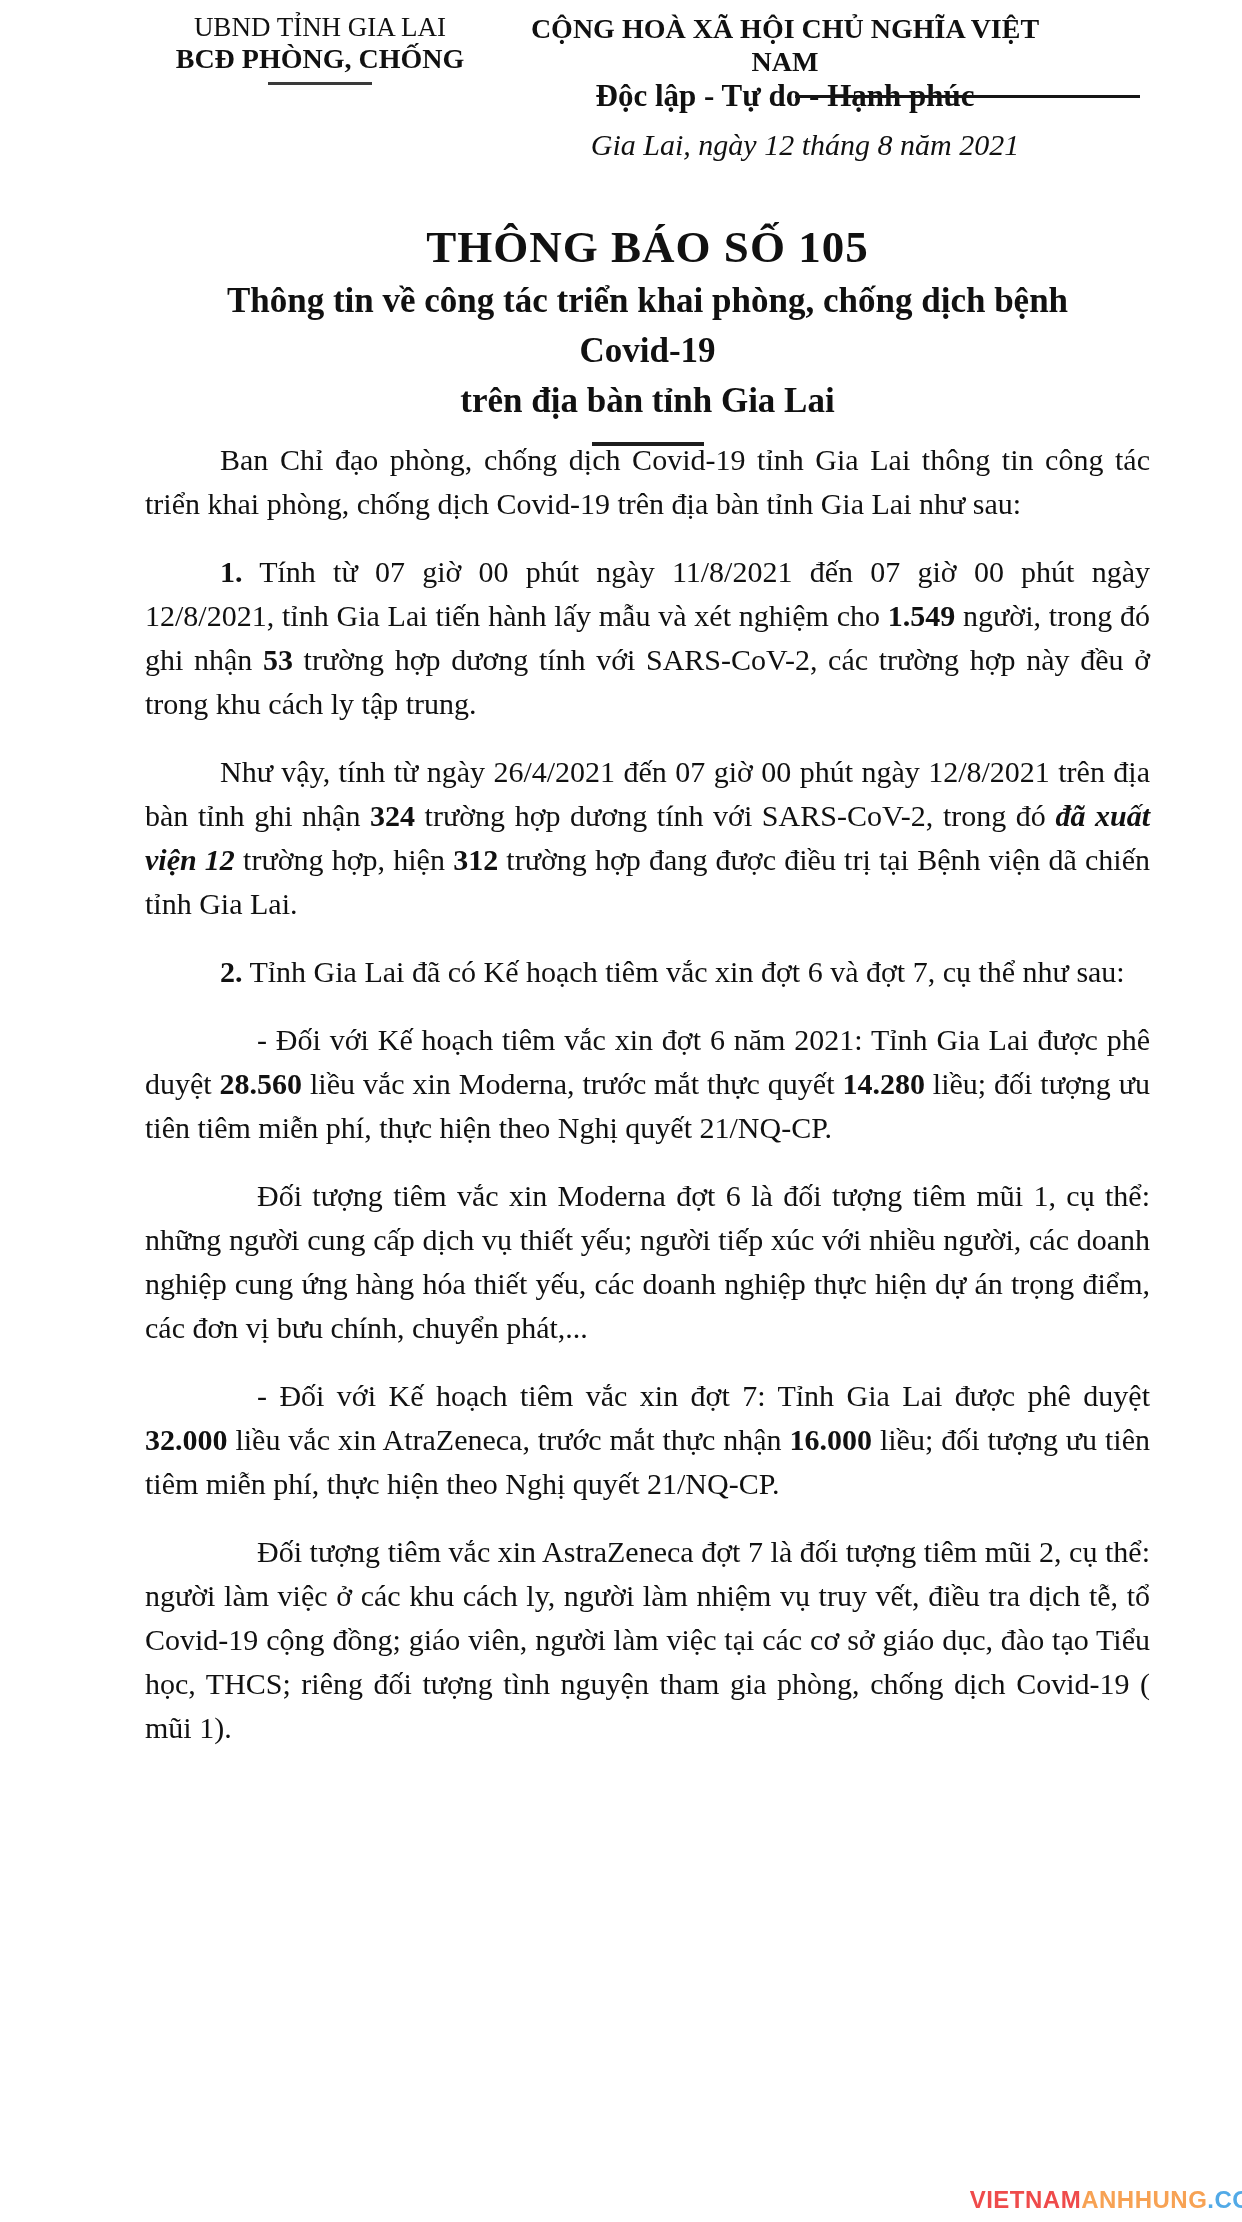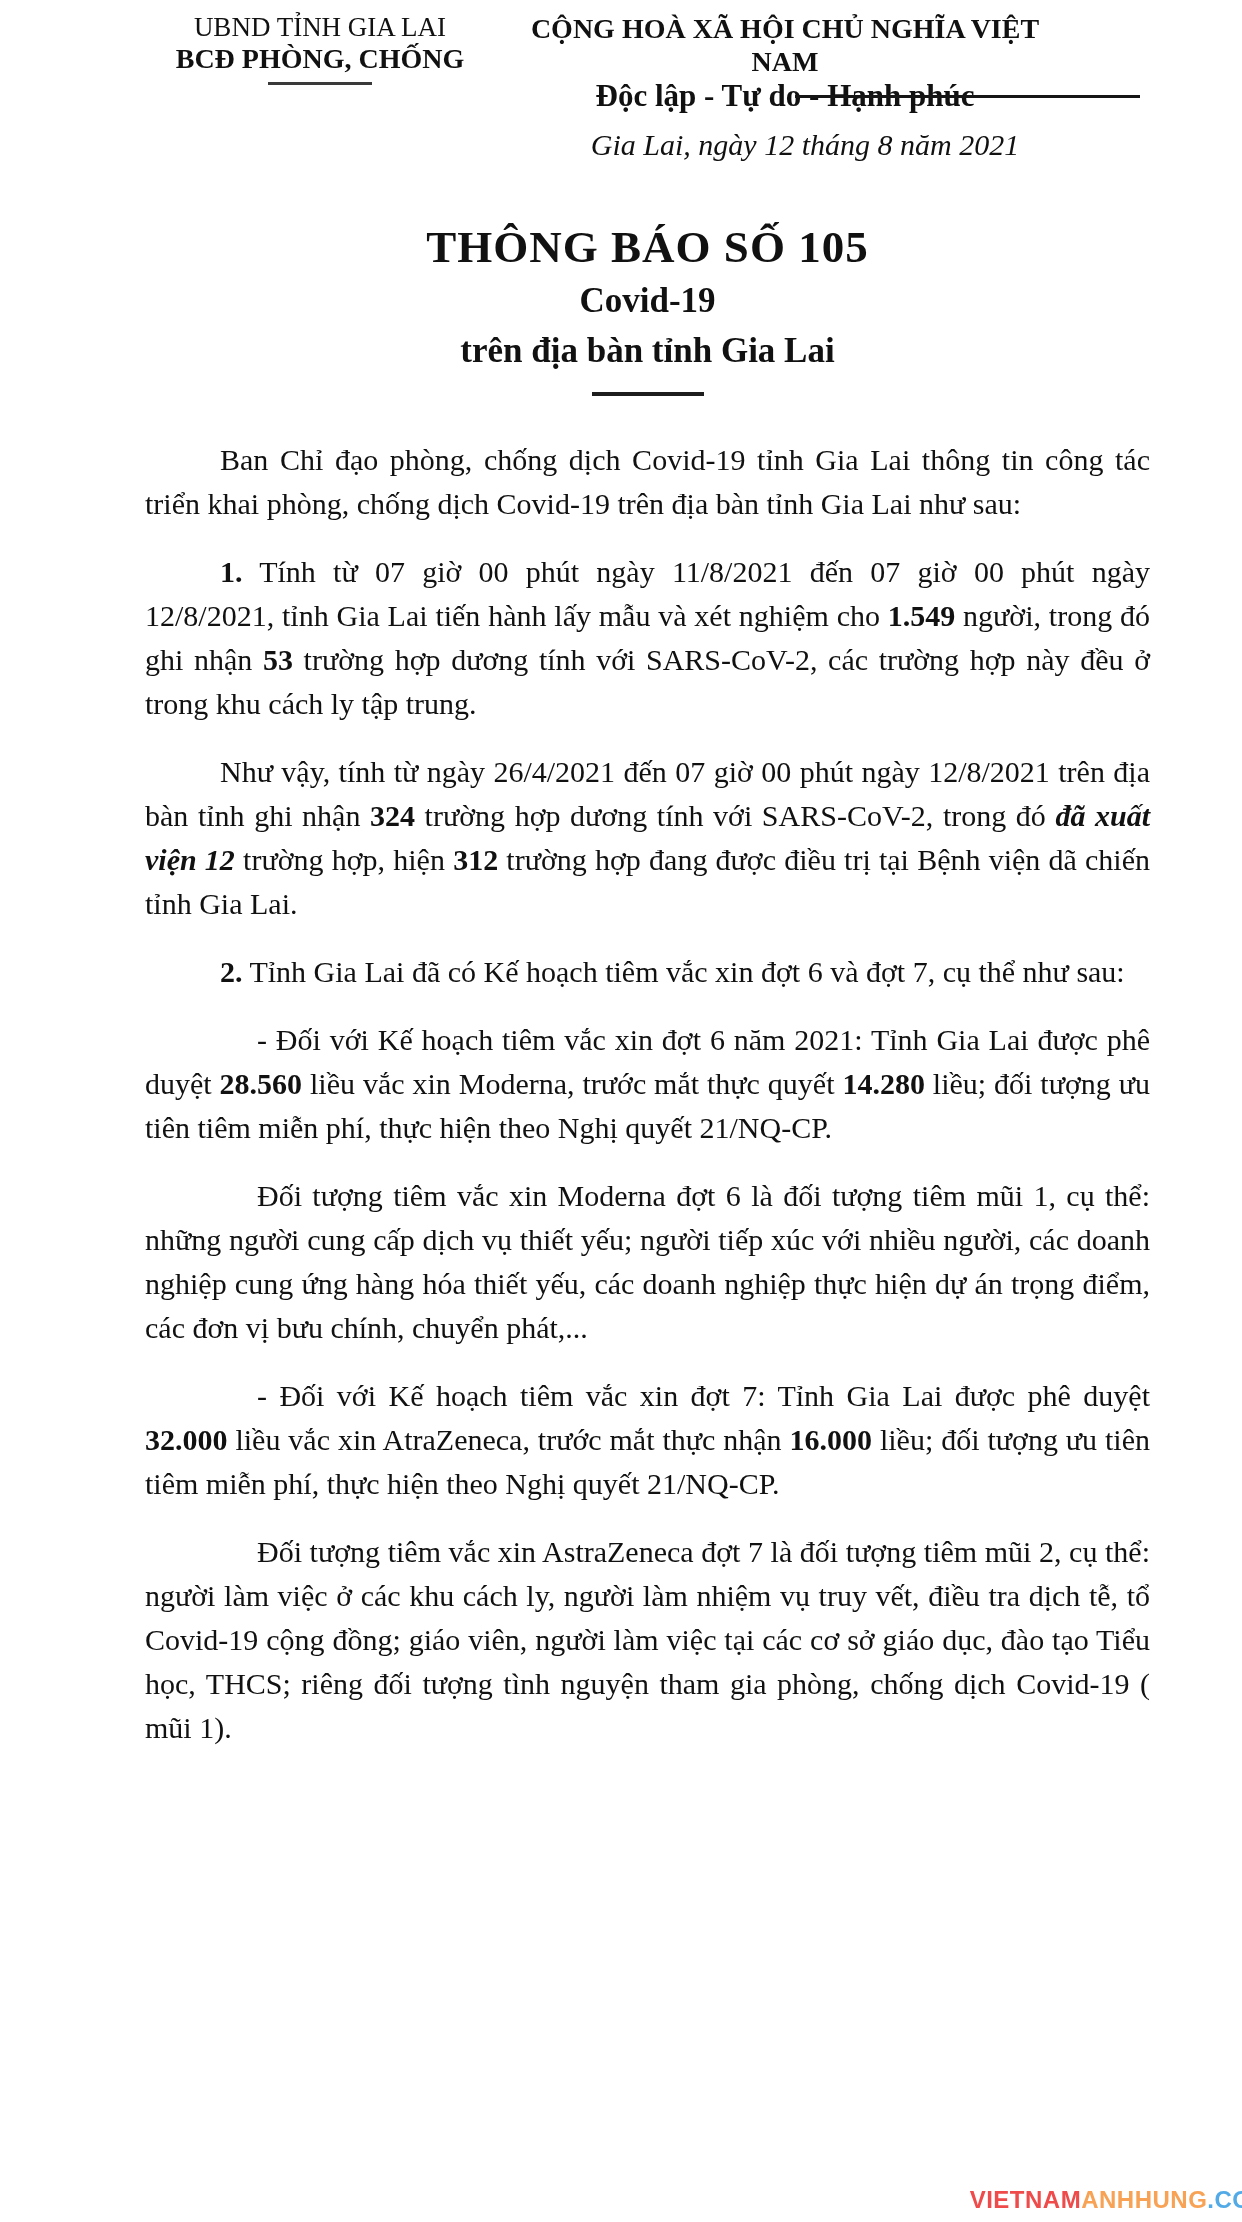--- a/index.html
+++ b/index.html
@@ -73,20 +73,21 @@
   <div class="header-right">
     <div class="motto-line-1">CỘNG HOÀ XÃ HỘI CHỦ NGHĨA VIỆT NAM</div>
     <div class="motto-line-2">Độc lập - Tự do - Hạnh phúc</div>
   </div>
   <div class="header-right-rule"></div>
 
   <div class="date-line">Gia Lai, ngày 12 tháng 8 năm 2021</div>
 
   <div class="title-block">
     <div class="doc-title">THÔNG BÁO SỐ 105</div>
+    <div class="doc-subtitle-line">Thông tin về công tác triển khai phòng, chống dịch bệnh</div>
     <div class="doc-subtitle-line">Covid-19</div>
     <div class="doc-subtitle-line">trên địa bàn tỉnh Gia Lai</div>
     <div class="title-rule"></div>
   </div>
 
   <div class="body-text">
       <p class="para normal"><span>Ban Chỉ đạo phòng, chống dịch Covid-19 tỉnh Gia Lai thông tin công tác triển khai phòng, chống dịch Covid-19 trên địa bàn tỉnh Gia Lai như sau:</span></p>
       <p class="para normal"><span style="font-weight: bold;">1.</span><span> Tính từ 07 giờ 00 phút ngày 11/8/2021 đến 07 giờ 00 phút ngày 12/8/2021, tỉnh Gia Lai tiến hành lấy mẫu và xét nghiệm cho </span><span style="font-weight: bold;">1.549</span><span> người, trong đó ghi nhận </span><span style="font-weight: bold;">53</span><span> trường hợp dương tính với SARS-CoV-2, các trường hợp này đều ở trong khu cách ly tập trung.</span></p>
       <p class="para normal"><span>Như vậy, tính từ ngày 26/4/2021 đến 07 giờ 00 phút ngày 12/8/2021 trên địa bàn tỉnh ghi nhận </span><span style="font-weight: bold;">324</span><span> trường hợp dương tính với SARS-CoV-2, trong đó </span><span style="font-weight: bold; font-style: italic;">đã xuất viện 12</span><span> trường hợp, hiện </span><span style="font-weight: bold;">312</span><span> trường hợp đang được điều trị tại Bệnh viện dã chiến tỉnh Gia Lai.</span></p>
       <p class="para normal"><span style="font-weight: bold;">2.</span><span> Tỉnh Gia Lai đã có Kế hoạch tiêm vắc xin đợt 6 và đợt 7, cụ thể như sau:</span></p>

